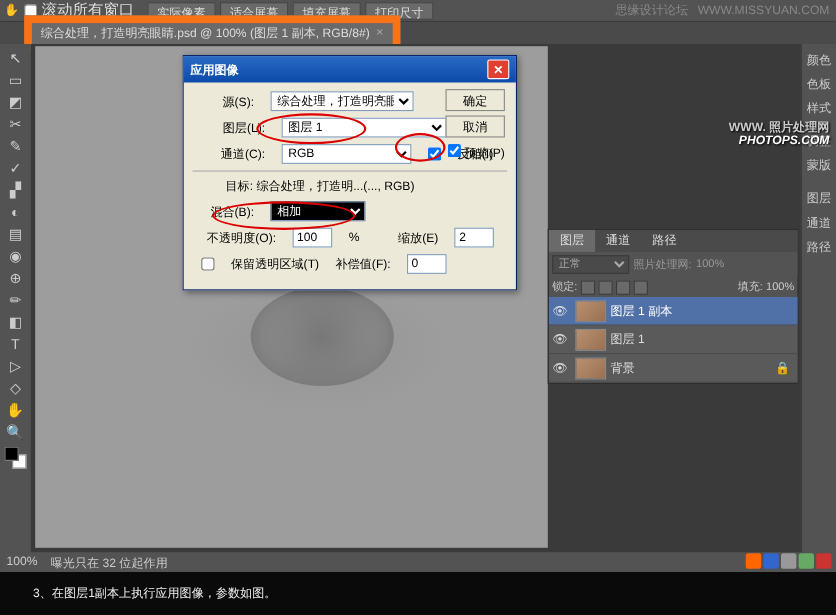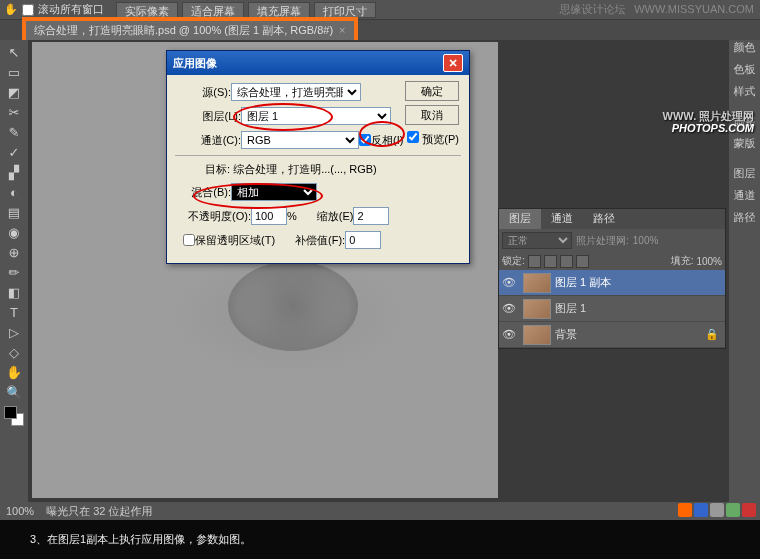--- a/index.html
+++ b/index.html
@@ -1,39 +1,39 @@
 <!DOCTYPE html>
 <html><head>
 <meta charset="utf-8">
 <style>
 *{margin:0;padding:0;box-sizing:border-box;font-family:"Microsoft YaHei",SimSun,Arial,sans-serif;font-size:11px}
 body{background:#0a0a0a;width:760px;height:559px;overflow:hidden;position:relative}
 .app{background:#535353;width:760px;height:520px;position:relative}
 .topbar{height:20px;background:#535353;display:flex;align-items:center;padding:0 4px;gap:4px;border-bottom:1px solid #3a3a3a}
 .tb-icon{width:14px;height:14px;display:inline-block}
 .tb-chk{width:12px;height:12px}
-.tb-lbl{color:#ddd;font-size:11px;margin-right:8px}
+.tb-lbl{color:#ddd;font-size:14px;margin-right:8px}
 .tb-btn{background:#6a6a6a;color:#ddd;border:1px solid #444;padding:1px 8px;height:16px;font-size:11px;cursor:pointer}
 .top-right{position:absolute;right:6px;top:2px;color:#888;font-size:10px}
 .tabbar{height:20px;background:#4a4a4a;display:flex;align-items:center;padding-left:22px}
-.doc-tab{background:#6a6a6a;color:#ddd;padding:2px 8px;font-size:10px;border:4px solid #f97316;display:flex;align-items:center;gap:6px}
+.doc-tab{background:#6a6a6a;color:#ddd;padding:2px 8px;font-size:10px;border:7px solid #f97316;display:flex;align-items:center;gap:6px}
 .tab-x{color:#aaa;cursor:pointer}
 .workspace{position:relative;height:480px;display:flex}
 .left-tools{width:28px;background:#535353;display:flex;flex-direction:column;align-items:center;padding-top:2px;gap:0}
 .tool{width:22px;height:20px;display:flex;align-items:center;justify-content:center;color:#ccc;cursor:pointer;font-size:13px}
 .color-sw{width:20px;height:20px;position:relative;margin-top:4px}
 .sw-fg{position:absolute;width:13px;height:13px;background:#000;border:1px solid #888;top:0;left:0}
 .sw-bg{position:absolute;width:13px;height:13px;background:#fff;border:1px solid #888;bottom:0;right:0}
 .canvas-area{flex:1;background:#3a3a3a;position:relative;overflow:hidden}
 .canvas-img{position:absolute;left:4px;top:2px;width:466px;height:456px;background:radial-gradient(ellipse 120px 60px at 55% 60%,#888 0%,#9a9a9a 30%,#a0a0a0 100%);filter:contrast(0.9)}
 .canvas-img::before{content:"";position:absolute;left:42%;top:48%;width:130px;height:90px;border-radius:50%;background:radial-gradient(circle at 50% 50%,#777 0%,#888 40%,transparent 70%);box-shadow:0 0 40px #666 inset}
 .watermark{position:absolute;right:6px;top:70px;color:#fff;font-size:22px;font-weight:bold;font-style:italic;text-shadow:1px 1px 2px #000;z-index:5;text-align:right;line-height:1.1}
 .wm-sub{font-size:10px;color:#ccc;font-style:normal;font-weight:bold}
 .far-right{width:32px;background:#535353;display:flex;flex-direction:column;border-left:1px solid #3a3a3a}
-.fr-item{height:22px;display:flex;align-items:flex-start;justify-content:center;color:#ccc;font-size:11px;padding:0 2px;cursor:pointer;gap:2px}
+.fr-item{height:22px;display:flex;align-items:flex-end;justify-content:center;color:#ccc;font-size:11px;padding:0 2px;cursor:pointer;gap:2px}
 .layers-panel{position:absolute;right:34px;top:168px;width:228px;background:#535353;border:1px solid #2a2a2a}
 .lp-tabs{display:flex;background:#4a4a4a;height:20px}
 .lp-tab{padding:2px 10px;color:#ddd;font-size:11px;cursor:pointer}
 .lp-tab.active{background:#6a6a6a}
 .lp-controls{display:flex;padding:3px;gap:4px;align-items:center;background:#535353}
 .lp-sel{background:#4a4a4a;color:#aaa;border:1px solid #3a3a3a;font-size:10px;padding:1px;width:70px}
 .lp-op{font-size:10px;color:#999}
 .lp-controls2{display:flex;padding:2px 3px;gap:3px;align-items:center}
 .lp-lock{font-size:10px;color:#ccc}
 .lp-ico{width:13px;height:13px;background:#6a6a6a;border:1px solid #3a3a3a}
@@ -41,21 +41,21 @@
 .layer-row.sel{background:#5071a8}
 .lr-eye{width:20px;text-align:center;color:#ddd;cursor:pointer}
 .lr-thumb{width:28px;height:20px;background:linear-gradient(135deg,#b89070,#9a7050);margin:0 4px;border:1px solid #888}
 .lr-name{color:#ddd;font-size:11px}
 .layer-row.sel .lr-name{color:#fff}
 
 .dialog{position:absolute;left:166px;top:50px;width:304px;background:#ece9d8;border:1px solid #0a246a;z-index:10;box-shadow:2px 2px 6px rgba(0,0,0,0.4)}
 .dlg-title{background:linear-gradient(#2a6ac4,#0c4aa8);color:#fff;height:24px;display:flex;align-items:center;padding:0 6px;font-size:12px;font-weight:bold}
 .dlg-close{margin-left:auto;width:20px;height:18px;background:#e04030;color:#fff;display:flex;align-items:center;justify-content:center;border:1px solid #fff;border-radius:2px;cursor:pointer;font-weight:bold}
 .dlg-body{padding:8px;position:relative}
-.dlg-row{display:flex;align-items:center;margin-bottom:6px;gap:0}
+.dlg-row{display:flex;align-items:center;margin-bottom:6px;gap:15px}
 .dlg-lbl{text-align:right;width:56px;font-size:11px;color:#000}
 .dlg-sel{border:1px solid #7f9db9;background:#fff;font-size:11px;padding:1px;height:18px}
 .dlg-inp{border:1px solid #7f9db9;background:#fff;font-size:11px;padding:1px 3px;height:18px;width:36px}
 .dlg-chk{width:12px;height:12px}
 .dlg-chklbl{font-size:11px;color:#000}
 .dlg-btn{position:absolute;right:10px;width:54px;height:20px;background:#ece9d8;border:1px solid #888;font-size:11px;cursor:pointer}
 .dlg-sep{border-top:1px solid #aaa;margin:6px 0}
 .dlg-target{font-size:11px;color:#000;margin-left:30px;margin-bottom:6px}
 .circle{position:absolute;border:2px solid #d00;border-radius:50%;pointer-events:none}
 .statusbar{position:absolute;bottom:0;left:0;right:0;height:18px;background:#535353;display:flex;align-items:center;padding:0 6px;color:#ccc;font-size:10px;gap:12px}
@@ -232,21 +232,21 @@
       <div class="dlg-row">
         <span class="dlg-lbl" style="width:76px">不透明度(O):</span>
         <input class="dlg-inp" value="100" style="">
         <span>%</span>
         <span style="margin-left:20px">缩放(E)</span>
         <input class="dlg-inp" value="2" style="">
       </div>
       <div class="dlg-row">
         <input type="checkbox" class="dlg-chk" style="margin-left: 8px;">
         <span class="dlg-chklbl">保留透明区域(T)</span>
-        <span style="margin-left:20px">补偿值(F):</span>
+        <span style="">补偿值(F):</span>
         <input class="dlg-inp" value="0" style="">
       </div>
 
       <div class="circle" style="left:66px;top:28px;width:100px;height:28px"></div>
       <div class="circle" style="left:192px;top:46px;width:46px;height:26px"></div>
       <div class="circle" style="left:26px;top:108px;width:130px;height:26px"></div>
     </div>
   </div>
 
   <div class="statusbar">

